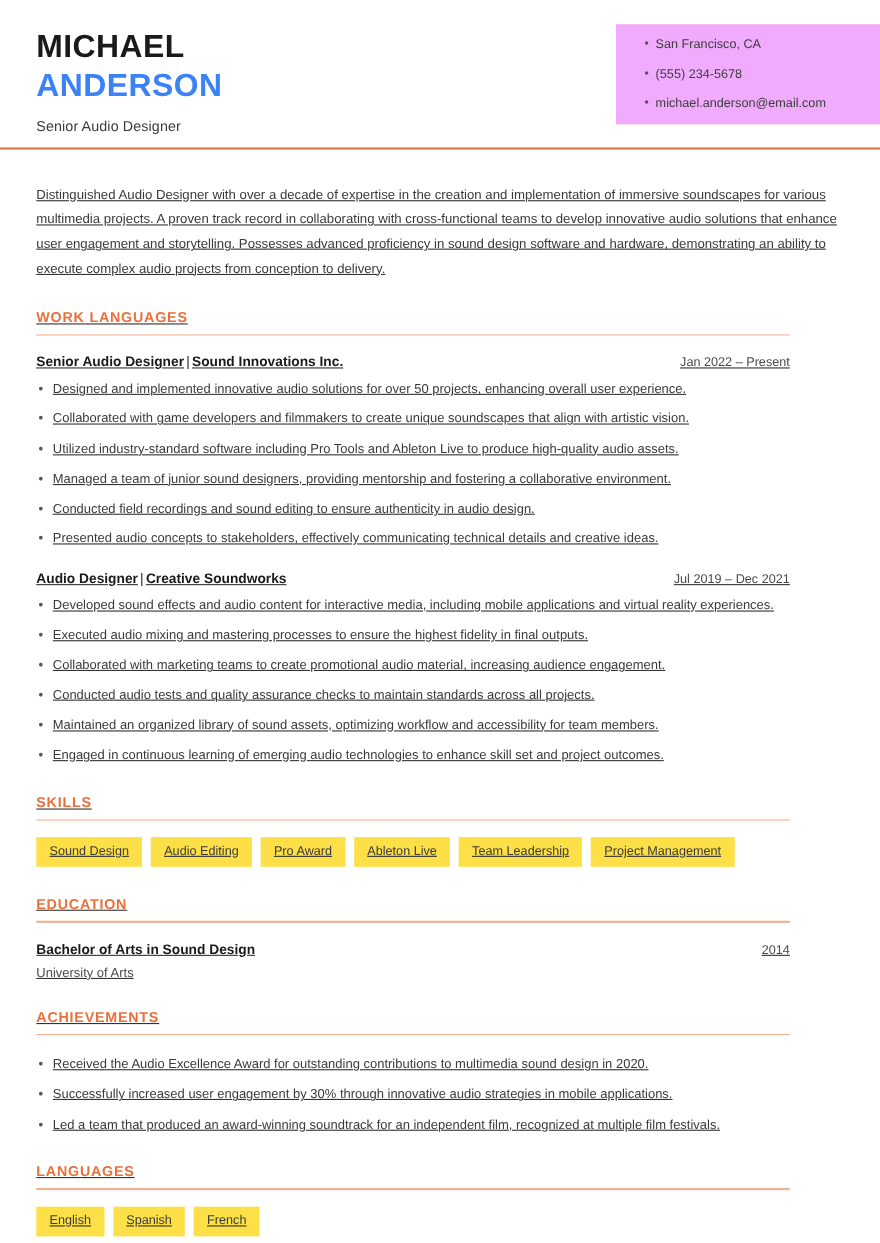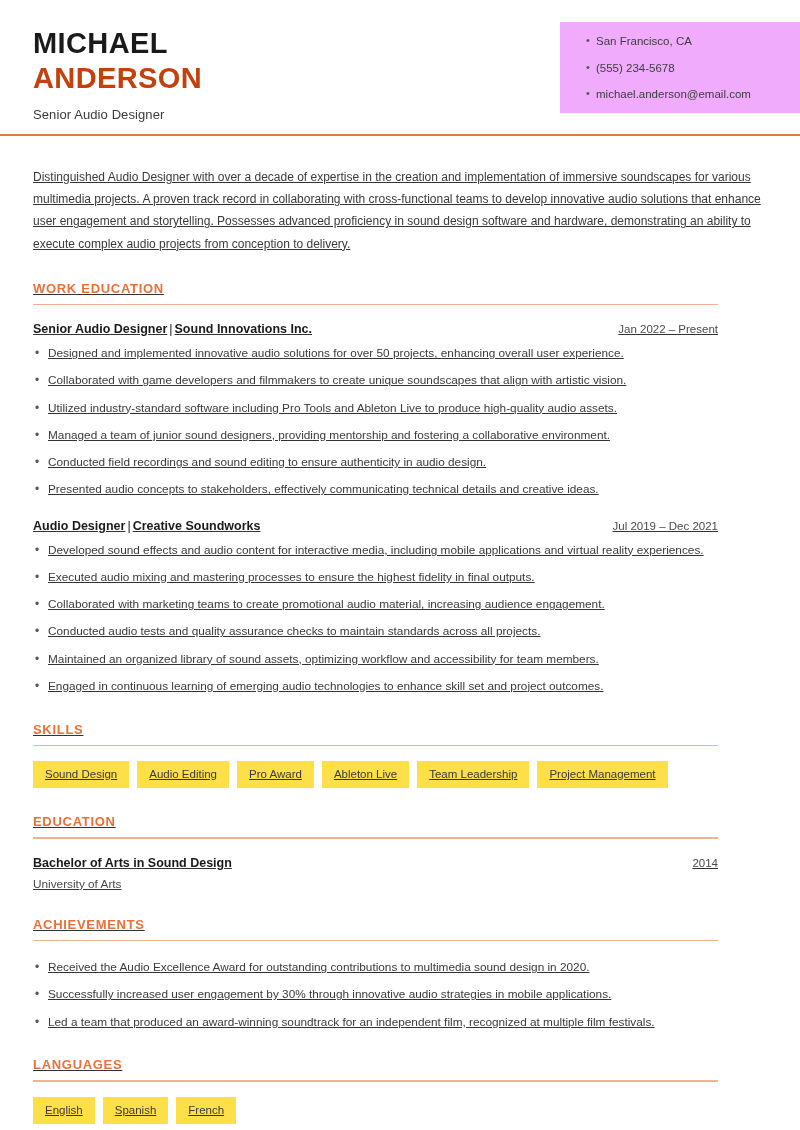--- a/index.html
+++ b/index.html
@@ -36,21 +36,21 @@
     top: 26px;
   }
 
   .name-line {
     font-size: 29px;
     font-weight: bold;
     letter-spacing: 0.4px;
     line-height: 1.22;
   }
   .name-first { color: #1a1a1a; }
-  .name-last  { color: #c2410c; }
+  .name-last  { color: #3b82f6; }
 
   .job-title {
     font-size: 13px;
     color: #3b3b3b;
     margin-top: 10px;
     letter-spacing: 0.1px;
   }
 
   .contact-box {
     position: absolute;
@@ -230,21 +230,21 @@
     </div>
 
     <div class="header-rule"></div>
   </div>
 
   <div class="content">
 
     <p class="summary">Distinguished Audio Designer with over a decade of expertise in the creation and implementation of immersive soundscapes for various multimedia projects. A proven track record in collaborating with cross-functional teams to develop innovative audio solutions that enhance user engagement and storytelling. Possesses advanced proficiency in sound design software and hardware, demonstrating an ability to execute complex audio projects from conception to delivery.</p>
 
     <div class="section">
-      <div class="section-title">WORK EDUCATION</div>
+      <div class="section-title">WORK LANGUAGES</div>
       <div class="section-rule"></div>
 
       <div class="entry">
         <div class="entry-head">
           <div class="entry-title">
             <span>Senior Audio Designer</span><span class="entry-sep">|</span><span>Sound Innovations Inc.</span>
           </div>
           <div class="entry-date">Jan 2022 – Present</div>
         </div>
         <ul class="bullets">

